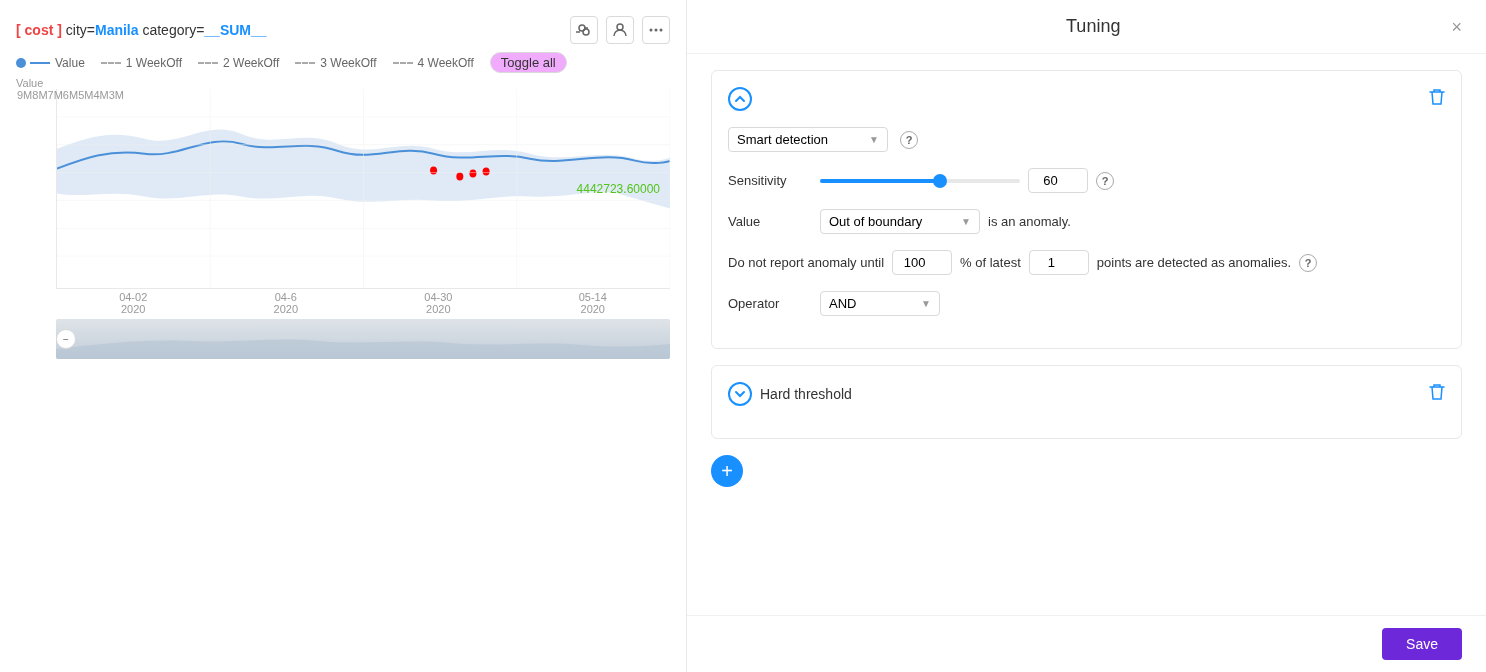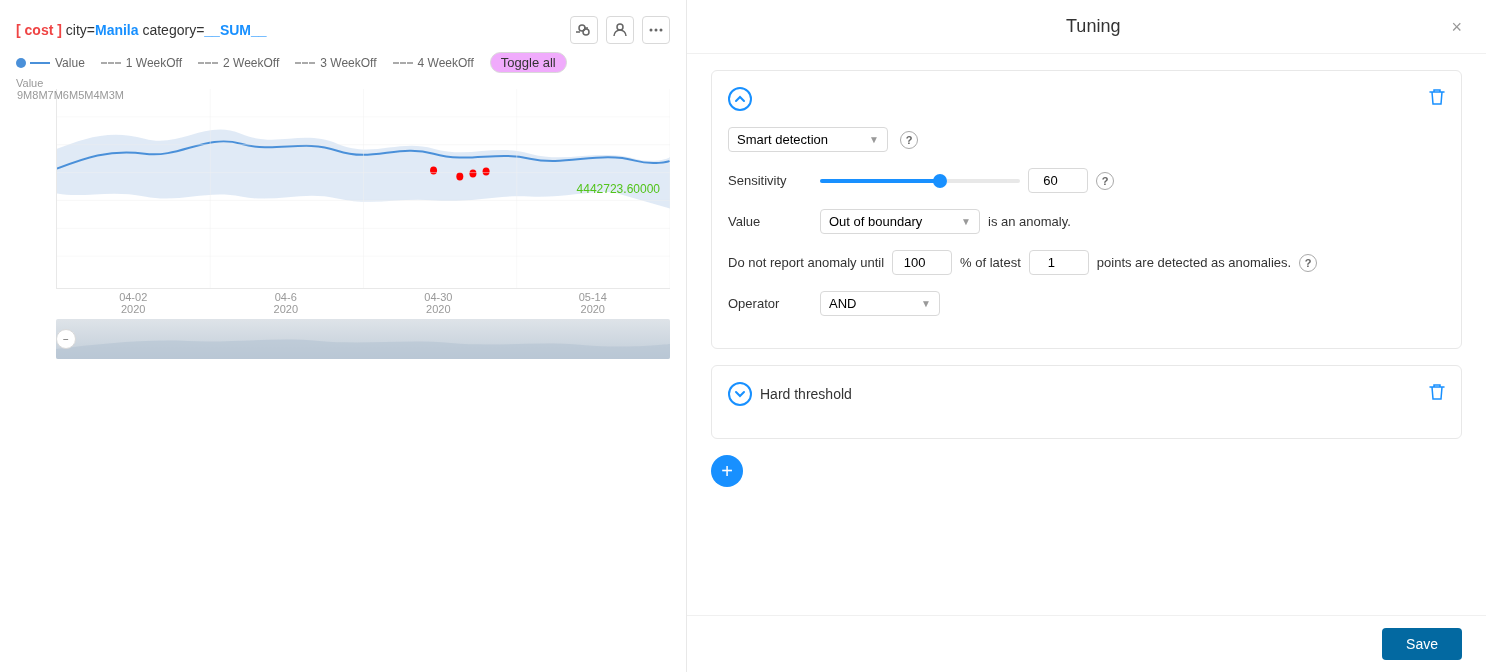--- a/index.html
+++ b/index.html
@@ -223,21 +223,21 @@
       display: flex; align-items: center; justify-content: center;
       margin-top: 8px;
     }
 
     .tuning-footer {
       padding: 12px 24px; border-top: 1px solid #f0f0f0;
       display: flex; justify-content: flex-end;
     }
 
     .save-btn {
-      background: #0369a1; color: #fff; border: none; border-radius: 4px;
+      background: #6d28d9; color: #fff; border: none; border-radius: 4px;
       padding: 8px 24px; font-size: 14px; cursor: pointer;
     }
 
     .value-select-row {
       display: flex; align-items: center; gap: 8px;
     }
 
     .is-anomaly-text {
       font-size: 13px; color: #333; text-align: center;
     }

